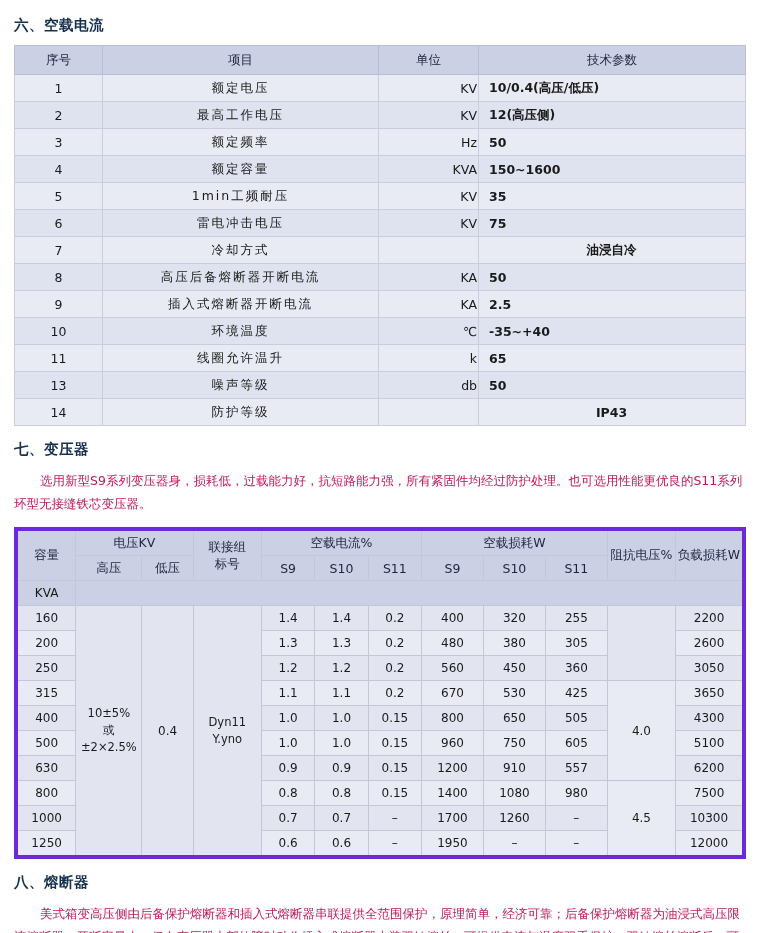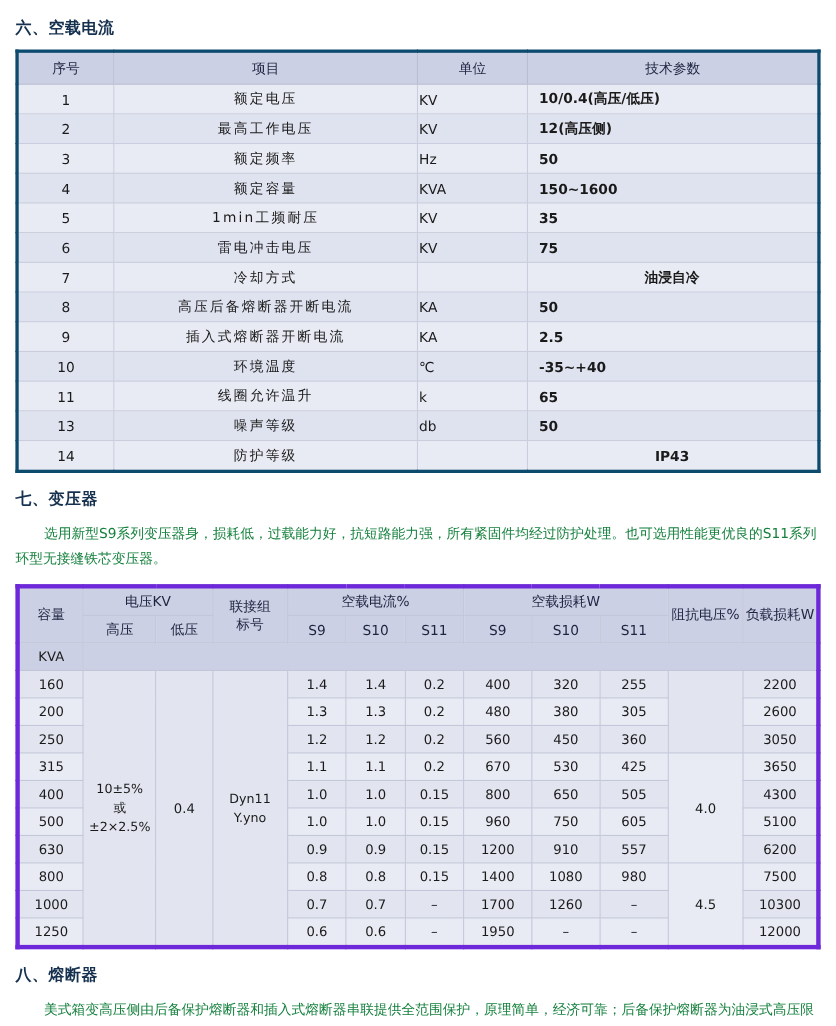--- a/index.html
+++ b/index.html
@@ -30,52 +30,52 @@
   h2.section-heading.tight {
     margin-top: 14px;
   }
   
   table {
     border-collapse: collapse;
     width: 100%;
     table-layout: fixed;
   }
   .t1 {
-    border: 3px solid #0c4a6e;
+    border: 1px solid #0c4a6e;
   }
   .t1 th {
     background: #ccd0e4;
     color: #1d2440;
     font-weight: normal;
     font-size: 12.5px;
     height: 26px;
     border: 1px solid #b9bed2;
     text-align: center;
   }
   .t1 td {
     border: 1px solid #c9cddd;
     height: 24px;
     font-size: 12.5px;
     color: #1a1a1a;
   }
   .t1 tbody tr:nth-child(odd) td { background: #e9ebf4; }
   .t1 tbody tr:nth-child(even) td { background: #dfe2ef; }
   .t1 td.c-no { text-align: center; width: 88px; }
   .t1 td.c-item { text-align: center; width: 276px; letter-spacing: 2px;}
-  .t1 td.c-unit { text-align: left; width: 100px; }
+  .t1 td.c-unit { text-align: right; width: 100px; }
   .t1 td.c-val { text-align: left; padding-left: 10px; font-weight: bold; }
   .t1 td.c-val.center { text-align: center; padding-left: 0; }
 
   
   p.body-text {
     font-size: 12.5px;
     line-height: 1.85;
     margin: 6px 0 12px 0;
     text-indent: 0;
-    color: #15803d;
+    color: #be185d;
   }
   p.body-text .indent { display: inline-block; width: 26px; }
 
   
   .t2 {
     border: 4px solid #6d28d9;
     font-size: 12px;
   }
   .t2 th, .t2 td {
     border: 1px solid #c2c7da;

